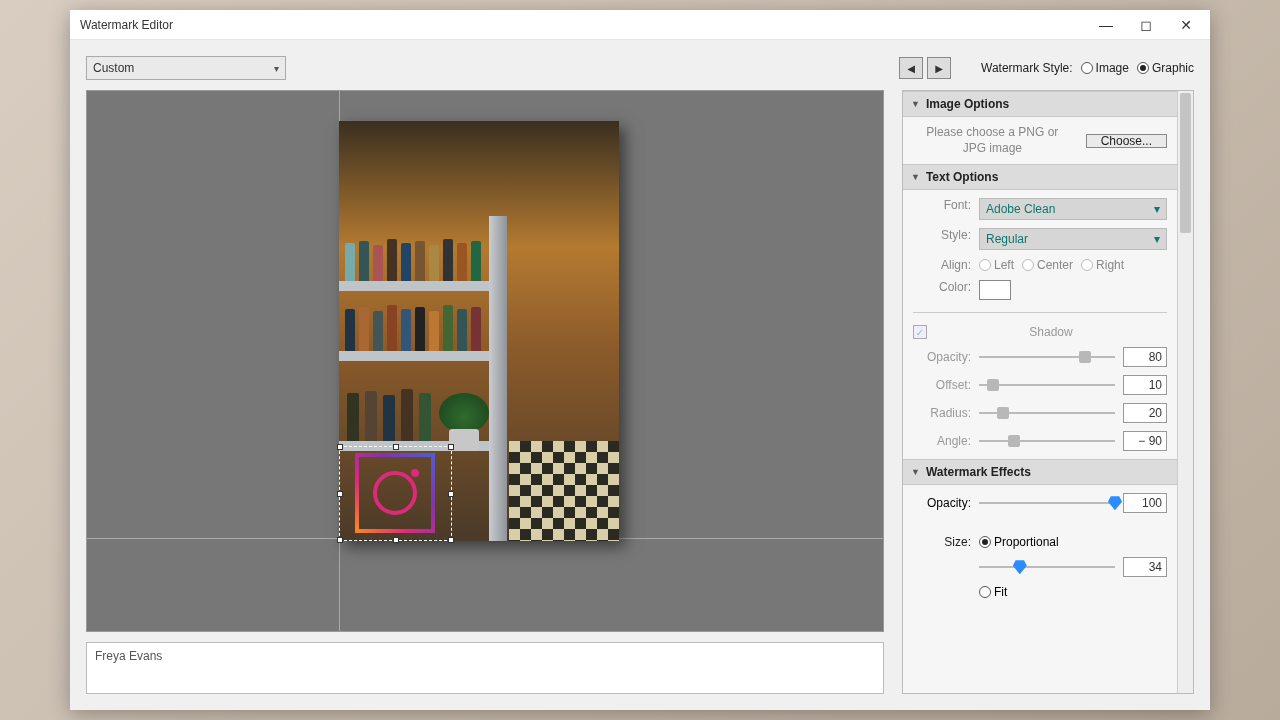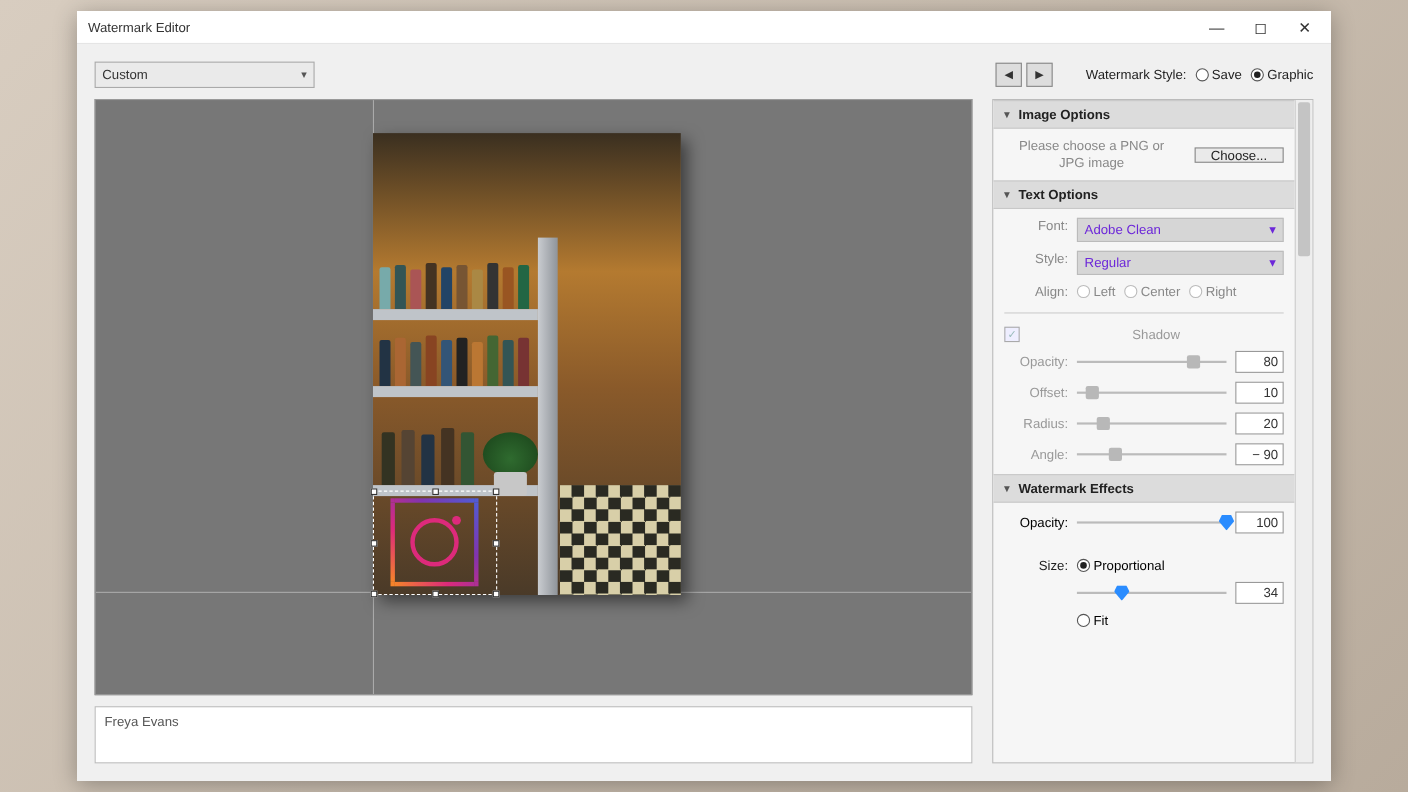--- a/index.html
+++ b/index.html
@@ -47,21 +47,21 @@
 .scrollwrap { flex: 1; border: 1px solid #bbb; background: #f6f6f6; position: relative; display: flex; }
 .scrollbody { flex: 1; overflow: hidden; }
 .sbar { width: 16px; background: #eee; border-left: 1px solid #ccc; position: relative; }
 .sbar .thumb { position: absolute; left: 2px; right: 2px; top: 2px; height: 140px; background: #c4c4c4; border-radius: 2px; }
 .section-h { background: #dcdcdc; border-top: 1px solid #c8c8c8; border-bottom: 1px solid #c8c8c8; padding: 5px 8px; display: flex; align-items: center; gap: 6px; font-weight: 600; color: #222; }
 .section-h .tri { font-size: 9px; color: #555; }
 .section-b { padding: 8px 10px; display: flex; flex-direction: column; gap: 8px; }
 .formrow { display: flex; gap: 8px; }
 .formrow .lbl { width: 58px; text-align: right; color: #888; }
 .formrow .lbl.dark { color: #222; }
-.sel-dis { flex: 1; height: 22px; border: 1px solid #bbb; background: #d6d6d6; color: #6d28d9; padding: 0 6px; display: flex; align-items: center; justify-content: space-between; }
+.sel-dis { flex: 1; height: 22px; border: 1px solid #bbb; background: #d6d6d6; color: #0f766e; padding: 0 6px; display: flex; align-items: center; justify-content: space-between; }
 .colorswatch { width: 32px; height: 20px; border: 1px solid #888; background: #fff; }
 .btn { height: 14px; padding: 0 14px; border: 1px solid #888; background: #eaeaea; color: #222; display: inline-flex; align-items: center; justify-content: center; }
 .btn.primary { border: 2px solid #1a6fd6; background: #fff; color: #222; font-weight: 500; }
 .sliderrow { display: flex; align-items: center; gap: 8px; }
 .sliderrow .lbl { width: 58px; text-align: right; }
 .slider { flex: 1; height: 16px; position: relative; }
 .slider .track { position: absolute; left: 0; right: 0; top: 7px; height: 2px; background: #bbb; }
 .slider .thumb { position: absolute; top: 2px; width: 12px; height: 12px; background: #b8b8b8; border-radius: 2px; transform: translateX(-50%); }
 .slider .thumb.blue { background: #2a8cff; width: 14px; height: 14px; top: 1px; clip-path: polygon(50% 100%, 0 40%, 20% 0, 80% 0, 100% 40%); }
 .numbox { width: 44px; height: 20px; border: 1px solid #999; background: #fff; text-align: right; padding: 0 4px; color: #333; line-height: 18px; }
@@ -93,21 +93,21 @@
         <span class="chev">▾</span>
       </div>
       <div class="navbtns">
         <div class="navbtn">◀</div>
         <div class="navbtn">▶</div>
       </div>
       <div class="stylerow">
         <span>Watermark Style:</span>
         <label class="radio">
           <span class="circ"></span>
-          <span>Save</span>
+          <span>Image</span>
         </label>
         <label class="radio">
           <span class="circ sel"></span>
           <span>Graphic</span>
         </label>
       </div>
     </div>
 
     <div class="mainrow">
       <div class="leftcol">
@@ -215,20 +215,24 @@
                   </label>
                 <label class="radio">
                     <span class="circ dis"></span>
                     <span class="txt">Center</span>
                   </label>
                 <label class="radio">
                     <span class="circ dis"></span>
                     <span class="txt">Right</span>
                   </label>
               </div>
+              <div class="formrow">
+                <span class="lbl">Color:</span>
+                <div class="colorswatch"></div>
+              </div>
               <div class="hr"></div>
               <div class="formrow">
                 <span class="chk">✓</span>
                 <span style="flex:1; text-align:center;" class="disabled-text">Shadow</span>
               </div>
               <div class="sliderrow">
                 <span class="lbl disabled-text">Opacity:</span>
                 <div class="slider">
                     <div class="track"></div>
                     <div class="thumb" style="left:78%"></div>

